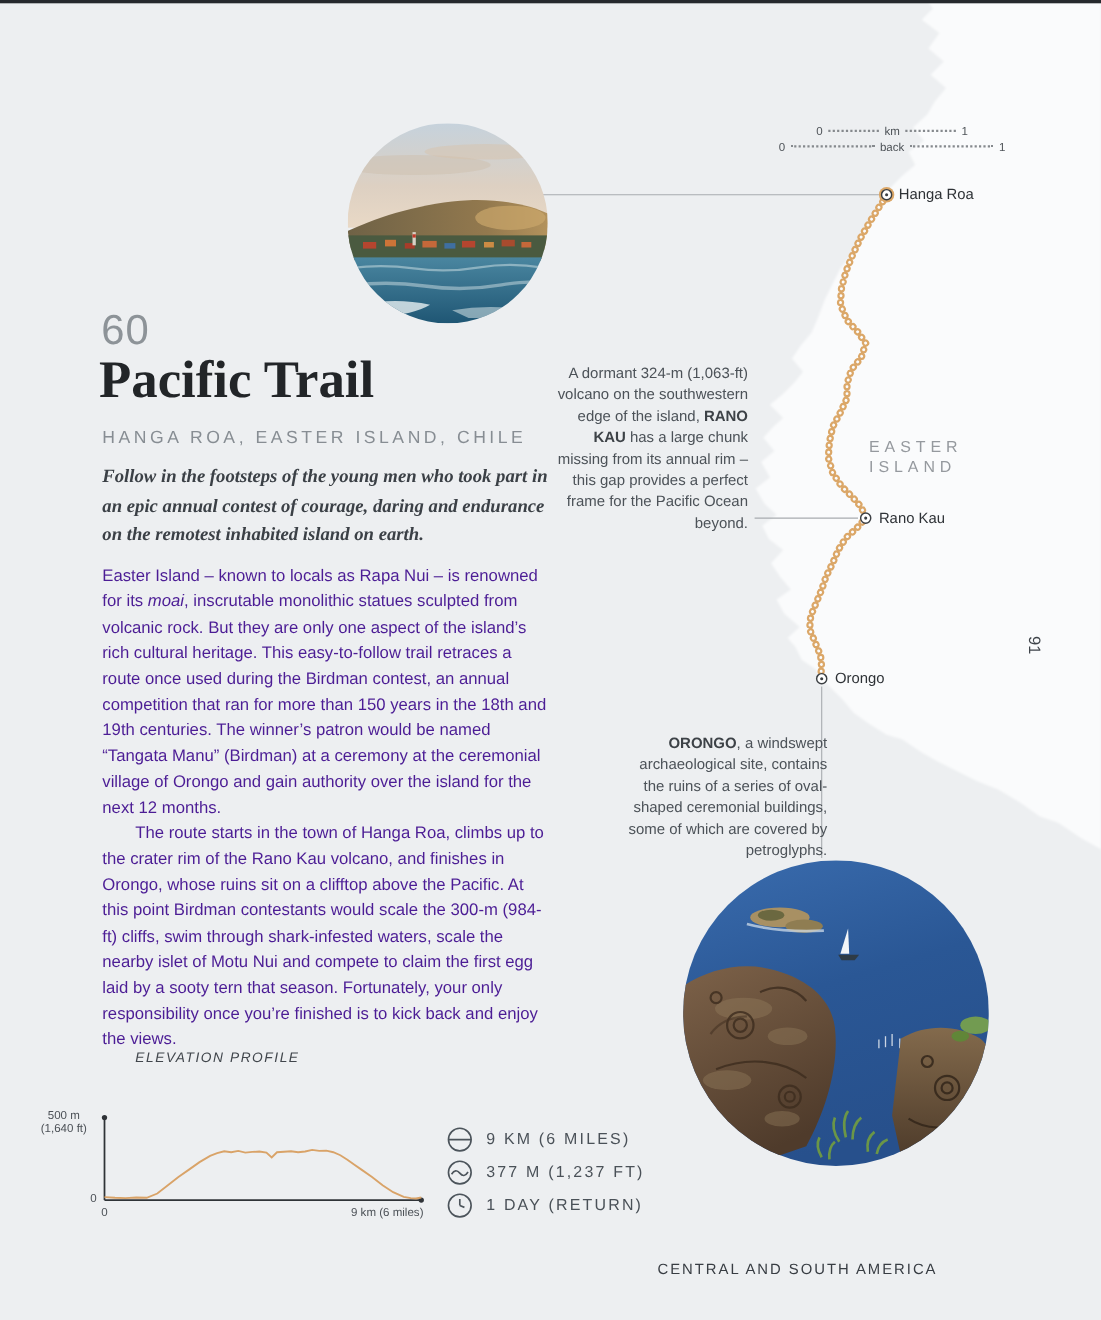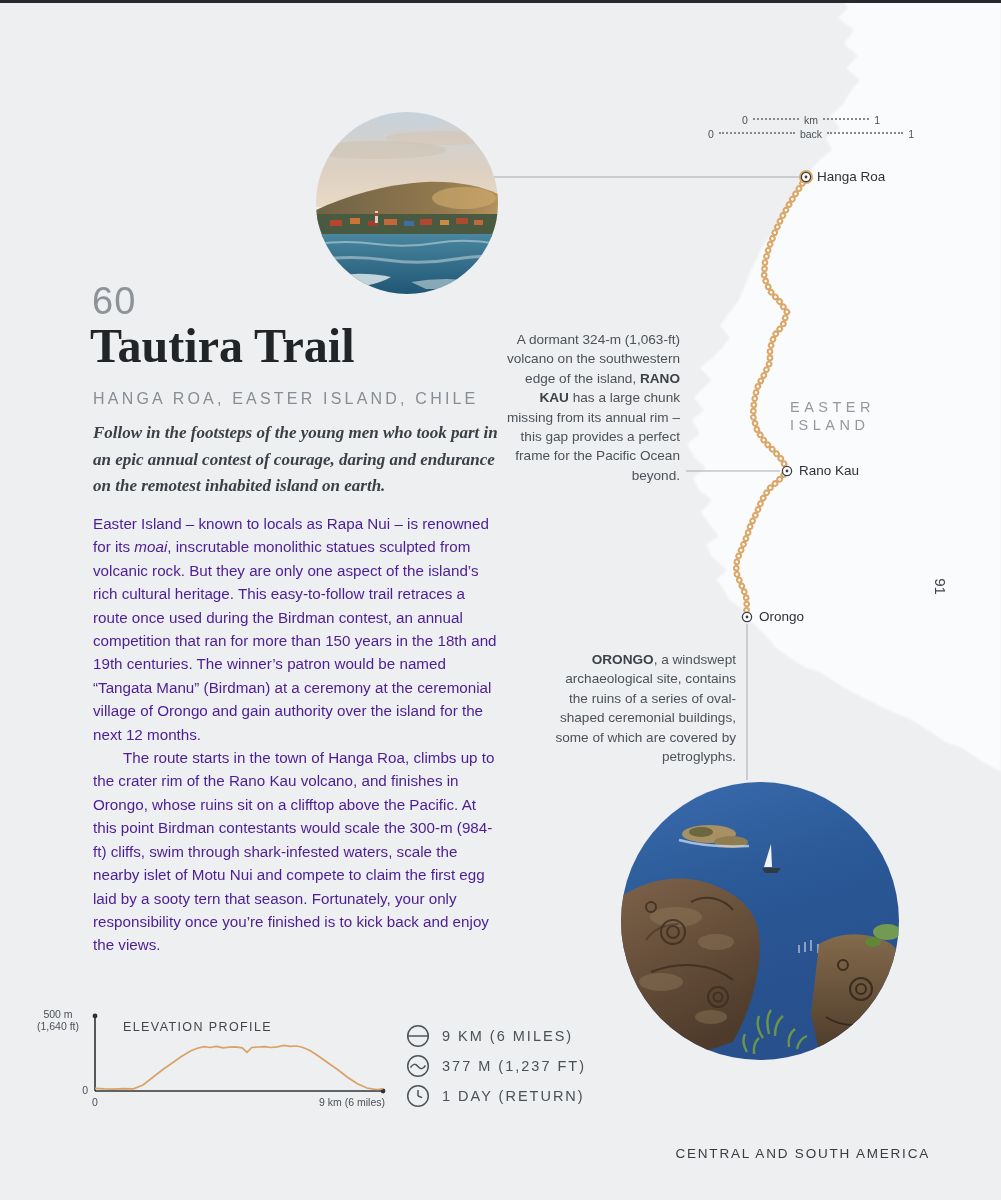--- a/index.html
+++ b/index.html
@@ -30,27 +30,27 @@
   
   .marker-label{font-size:13.5px;color:#2e3236;}
   .region-label{left:790px;top:398px;width:132px;text-align:left;font-size:14.5px;
                 letter-spacing:4.5px;color:#95999e;line-height:18px;}
   .scalebar{position:absolute;display:flex;align-items:center;font-size:10.5px;color:#4e5358;}
   .scalebar .dots{flex:1;border-bottom:2px dotted #85898d;height:0;margin:0 5px;transform:translateY(-1px);}
   .page-num{left:924px;top:578px;width:32px;text-align:center;font-size:15px;color:#3f444a;
             transform:rotate(90deg);}
 
   
-  .elev-title{left:123px;top:1020px;font-size:12.5px;letter-spacing:1.4px;color:#41464c;}
+  .elev-title{left:123px;top:954px;font-size:12.5px;letter-spacing:1.4px;color:#41464c;font-style:italic;}
   .elev-lab{font-size:10.5px;color:#4c5157;line-height:12px;}
   .stat{position:absolute;left:406px;display:flex;align-items:center;gap:12px;
         font-size:14.5px;letter-spacing:2px;color:#4a5158;}
   .stat svg{display:block;}
 
-  .footer{left:520px;top:1146px;width:410px;text-align:right;font-size:13.5px;
+  .footer{left:520px;top:1146px;width:410px;text-align:center;font-size:13.5px;
           letter-spacing:1.8px;color:#383d43;}
 
   
   .photo{border-radius:50%;overflow:hidden;}
   .photo svg{display:block;}
 </style>
 </head>
 <body>
 
 <div class="page">
@@ -222,33 +222,33 @@
         <path d="M148,252 q-4,-16 2,-24 M154,254 q0,-14 8,-20 M142,256 q-8,-12 -4,-22"></path>
         <path d="M168,265 q-2,-12 6,-18 M176,267 q2,-10 10,-13"></path>
         <path d="M126,270 q-6,-10 -2,-18 M133,272 q-1,-11 5,-16"></path>
       </g>
       <ellipse cx="266" cy="150" rx="14" ry="8" fill="#7aa34a" opacity="0.9"></ellipse>
       <ellipse cx="252" cy="160" rx="8" ry="5" fill="#5d8a36" opacity="0.9"></ellipse>
     </svg>
   </div>
 
   <div class="abs trail-number">60</div>
-  <h1 class="abs trail-title" style="margin:0">Tautira Trail</h1>
+  <h1 class="abs trail-title" style="margin:0">Pacific Trail</h1>
   <div class="abs intro">Follow in the footsteps of the young men who took part in an epic annual contest of courage, daring and endurance on the remotest inhabited island on earth.</div>
   <div class="abs kicker">HANGA ROA, EASTER ISLAND, CHILE</div>
 
   <div class="abs body-text">
     <p><span>Easter Island – known to locals as Rapa Nui – is renowned for its </span><span class="i" style="font-style:italic">moai</span><span>, inscrutable monolithic statues sculpted from volcanic rock. But they are only one aspect of the island’s rich cultural heritage. This easy-to-follow trail retraces a route once used during the Birdman contest, an annual competition that ran for more than 150 years in the 18th and 19th centuries. The winner’s patron would be named “Tangata Manu” (Birdman) at a ceremony at the ceremonial village of Orongo and gain authority over the island for the next 12 months.</span></p>
     <p>The route starts in the town of Hanga Roa, climbs up to the crater rim of the Rano Kau volcano, and finishes in Orongo, whose ruins sit on a clifftop above the Pacific. At this point Birdman contestants would scale the 300-m (984-ft) cliffs, swim through shark-infested waters, scale the nearby islet of Motu Nui and compete to claim the first egg laid by a sooty tern that season. Fortunately, your only responsibility once you’re finished is to kick back and enjoy the views.</p>
   </div>
 
 
   <p class="abs callout co-rano" style="margin:0"><span>A dormant 324-m (1,063-ft) volcano on the southwestern edge of the island, </span><span class="b">RANO KAU</span><span> has a large chunk missing from its annual rim – this gap provides a perfect frame for the Pacific Ocean beyond.</span></p>
 
-  <p class="abs callout co-orongo" style="margin:0"><span class="b">ORONGO</span><span>, a windswept archaeological site, contains the ruins of a series of oval-shaped ceremonial buildings, some of which are covered by petroglyphs.</span></p>
+  <p class="abs callout co-orongo" style="margin:16px"><span class="b">ORONGO</span><span>, a windswept archaeological site, contains the ruins of a series of oval-shaped ceremonial buildings, some of which are covered by petroglyphs.</span></p>
 
   <div class="abs marker-label" style="left:817px;top:169px">Hanga Roa</div>
   <div class="abs marker-label" style="left:799px;top:463px">Rano Kau</div>
   <div class="abs marker-label" style="left:759px;top:609px">Orongo</div>
 
   <div class="abs region-label">
     <div>EASTER</div>
     <div>ISLAND</div>
   </div>
 

